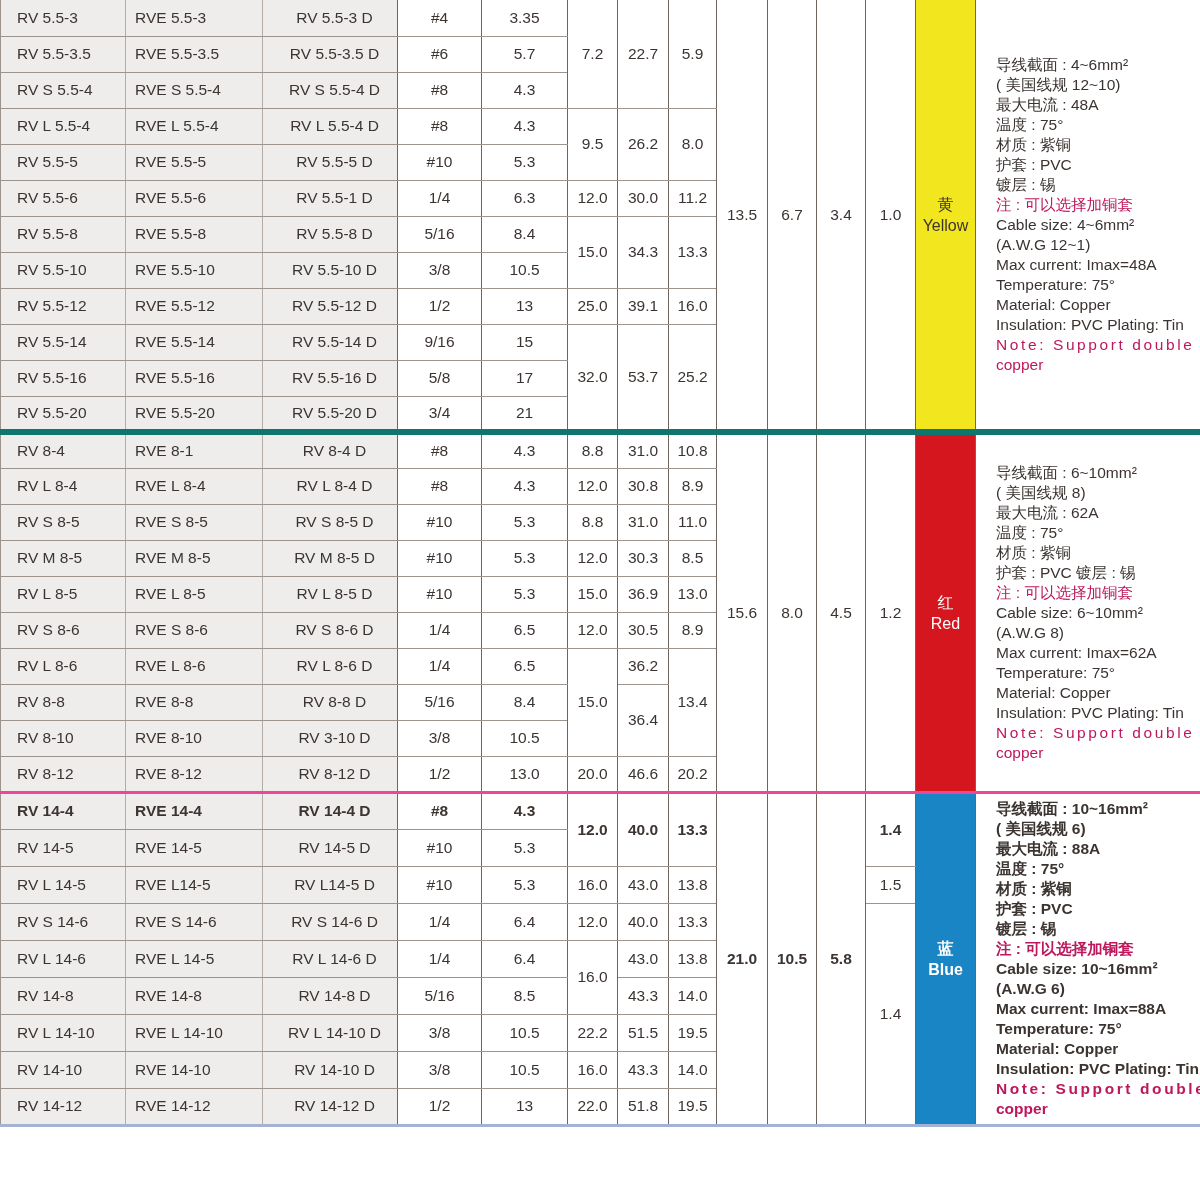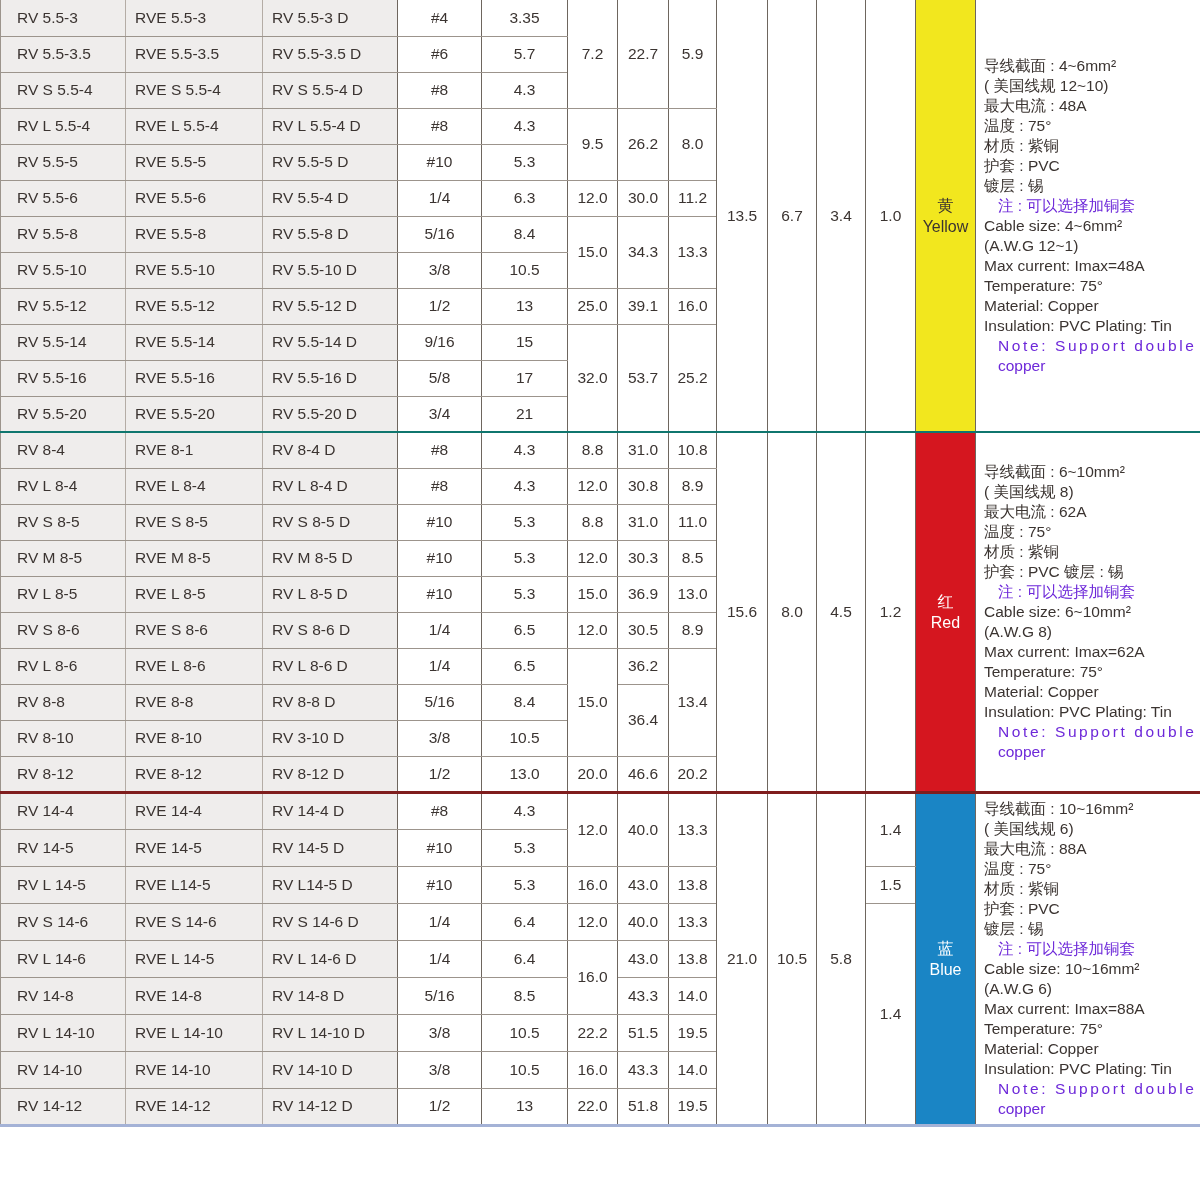--- a/index.html
+++ b/index.html
@@ -20,38 +20,38 @@
   }
   tr{height:36px;}
   tr.sec-blue{height:37px;}
   
   td.c-m{
     background:#efedec;text-align:left;padding-left:9px;
     border-left-color:#b4aca5;border-right-color:#b4aca5;
     font-size:15.5px;
   }
   td.c-m:first-child{border-left-color:#9c948c;padding-left:16px;}
-  td.c-m:nth-child(3){border-right-color:#6e665e;}
+  td.c-m:nth-child(3){border-right-color:#6e665e;text-align:center;}
   
   td.c-s{background:#ffffff;font-size:15.5px;}
   
   td.c-n{background:#ffffff;font-size:15.5px;}
   
   td.c-color{font-size:16px;line-height:21px;}
   
   td.c-desc{
-    text-align:left;padding:2px 2px 2px 8px;border-right:none;background:#ffffff;
+    text-align:left;padding:2px 2px 2px 20px;border-right:none;background:#ffffff;
   }
   .dl{font-size:15.5px;line-height:20px;white-space:nowrap;}
-  .dl.red{color:#6d28d9;margin-left:14px;}
+  .dl.red{color:#be185d;}
   .dl.spread{letter-spacing:2.6px;}
   
   tr.sec-start.sec-yellow td{border-top:none;}
-  tr.sec-start.sec-red td{border-top:2px solid #0f766e;}
-  tr.sec-start.sec-blue td{border-top:3px solid #7f1d1d;}
+  tr.sec-start.sec-red td{border-top:6px solid #0f766e;}
+  tr.sec-start.sec-blue td{border-top:3px solid #ec4899;font-weight:bold;}
 </style>
 </head>
 <body>
 
 <div>
   <table class="spec">
     <colgroup>
       <col style="width:125px">
         <col style="width:137px">
         <col style="width:135px">
@@ -131,21 +131,21 @@
         <tr class="sec-yellow">
           <td class="c-m">RV 5.5-5</td>
           <td class="c-m">RVE 5.5-5</td>
           <td class="c-m">RV 5.5-5 D</td>
           <td class="c-s">#10</td>
           <td class="c-s">5.3</td>
         </tr>
         <tr class="sec-yellow">
           <td class="c-m">RV 5.5-6</td>
           <td class="c-m">RVE 5.5-6</td>
-          <td class="c-m">RV 5.5-4 D</td>
+          <td class="c-m">RV 5.5-1 D</td>
           <td class="c-s">1/4</td>
           <td class="c-s">6.3</td>
           <td class="c-n">12.0</td>
           <td class="c-n">30.0</td>
           <td class="c-n">11.2</td>
         </tr>
         <tr class="sec-yellow">
           <td class="c-m">RV 5.5-8</td>
           <td class="c-m">RVE 5.5-8</td>
           <td class="c-m">RV 5.5-8 D</td>

